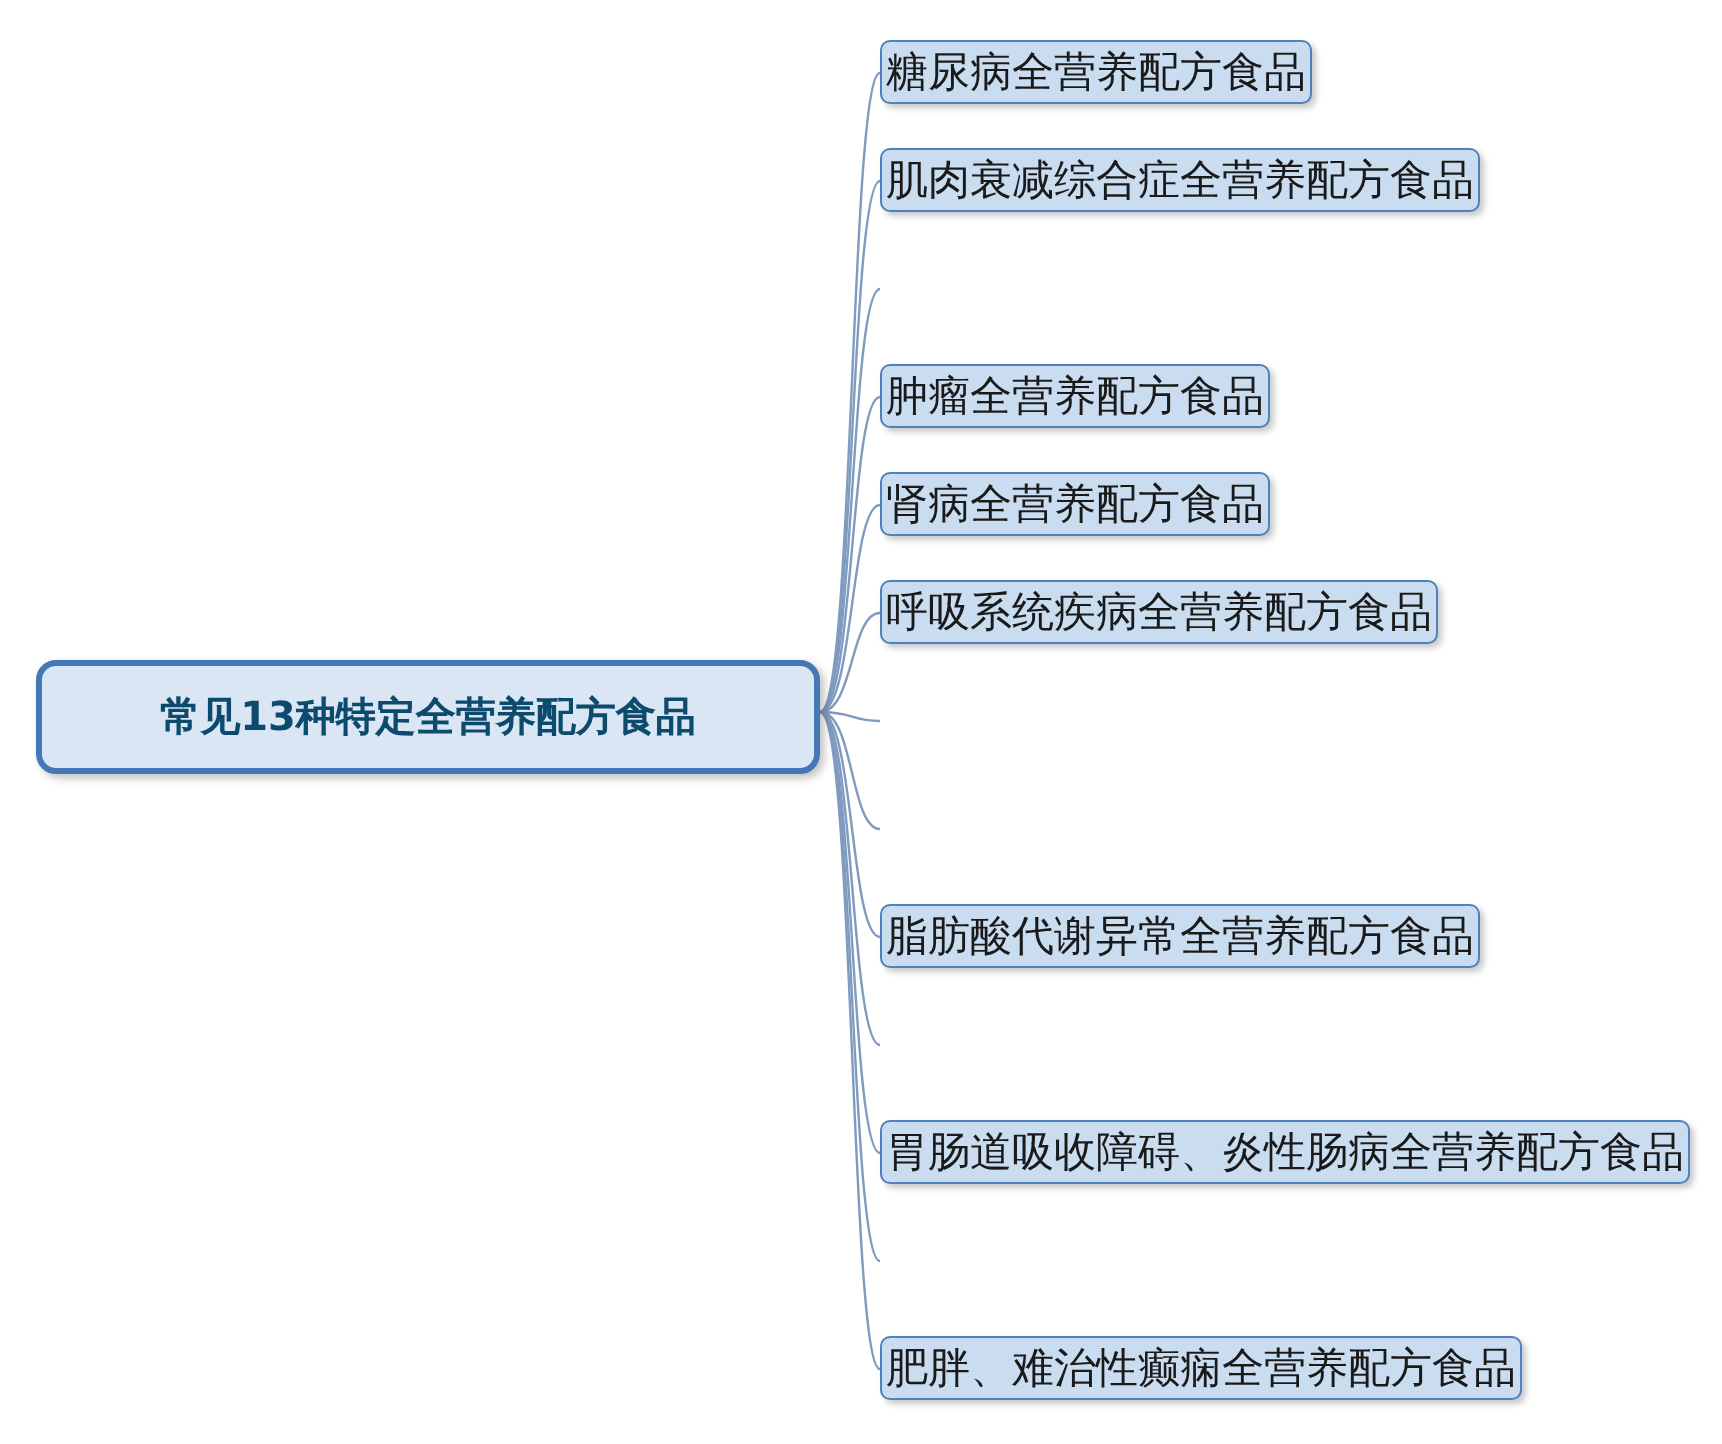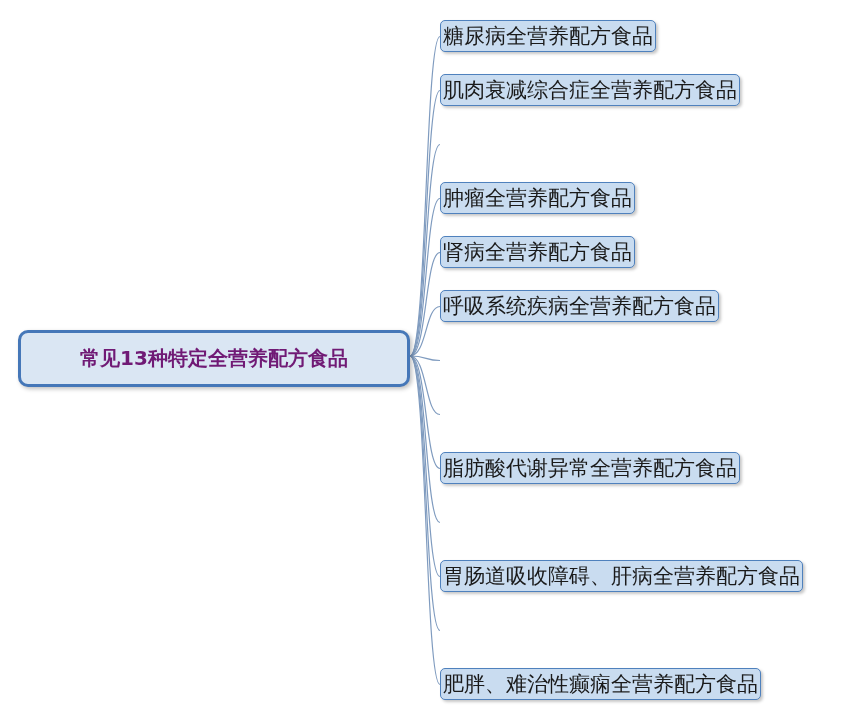--- a/index.html
+++ b/index.html
@@ -35,21 +35,21 @@
     width: 386px;
     height: 51px;
     background: #dae6f3;
     border: 3px solid #4577b8;
     border-radius: 10px;
     display: flex;
     align-items: center;
     justify-content: center;
     font-size: 20px;
     font-weight: bold;
-    color: #701a75;
+    color: #0c4a6e;
     z-index: 2;
     box-shadow: 2px 2px 4px rgba(0,0,0,0.25);
     white-space: nowrap;
   }
   .branch {
     position: absolute;
     left: 440px;
     height: 30px;
     line-height: 30px;
     padding: 0 2px;
@@ -85,16 +85,16 @@
   </svg>
 
   <div class="root-node">常见13种特定全营养配方食品</div>
 
   <div class="branch" style="top:20px">糖尿病全营养配方食品</div>
   <div class="branch" style="top:74px">肌肉衰减综合症全营养配方食品</div>
   <div class="branch" style="top:182px">肿瘤全营养配方食品</div>
   <div class="branch" style="top:236px">肾病全营养配方食品</div>
   <div class="branch" style="top:290px">呼吸系统疾病全营养配方食品</div>
   <div class="branch" style="top:452px">脂肪酸代谢异常全营养配方食品</div>
-  <div class="branch" style="top:560px">胃肠道吸收障碍、肝病全营养配方食品</div>
+  <div class="branch" style="top:560px">胃肠道吸收障碍、炎性肠病全营养配方食品</div>
   <div class="branch" style="top:668px">肥胖、难治性癫痫全营养配方食品</div>
 
 </div>
 
 </body></html>

